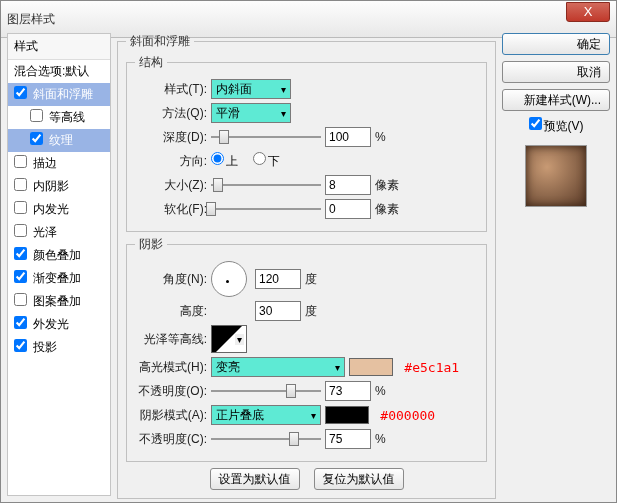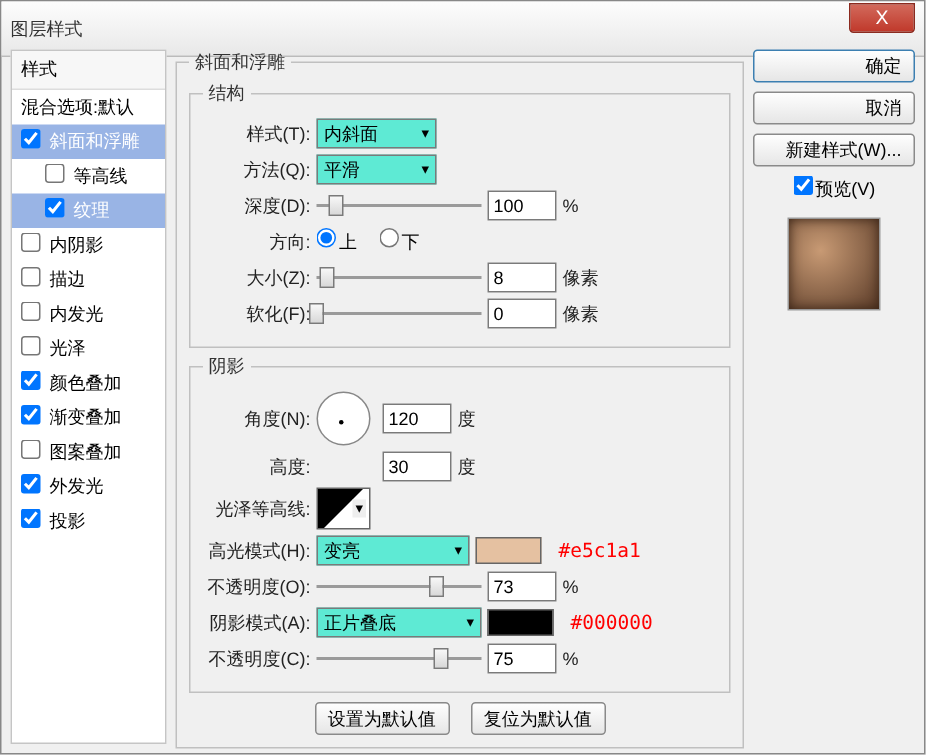--- a/index.html
+++ b/index.html
@@ -65,25 +65,25 @@
         <div class="leftitem indent">
             <input type="checkbox" style="">
             <span>等高线</span>
           </div>
         <div class="leftitem indent selected">
             <input type="checkbox" checked="" style="">
             <span>纹理</span>
           </div>
         <div class="leftitem">
             <input type="checkbox" style="">
+            <span>描边</span>
+          </div>
+        <div class="leftitem">
+            <input type="checkbox" style="">
             <span>内阴影</span>
-          </div>
-        <div class="leftitem">
-            <input type="checkbox" style="">
-            <span>描边</span>
           </div>
         <div class="leftitem">
             <input type="checkbox" style="">
             <span>内发光</span>
           </div>
         <div class="leftitem">
             <input type="checkbox" style="">
             <span>光泽</span>
           </div>
         <div class="leftitem">
@@ -182,21 +182,21 @@
             <div class="numbox">30</div>
             <span class="unit">度</span>
           </div>
           <div class="row">
             <span class="lbl">光泽等高线:</span>
             <div class="glossthumb"></div>
             &nbsp;&nbsp;
           </div>
           <div class="row">
             <span class="lbl">高光模式(H):</span>
-            <span class="combo" style="width:102px">
+            <span class="combo" style="width:134px">
                 <span>变亮</span>
               </span>
             <span class="swatch" style="background:#e5c1a1"></span>
             &nbsp;<span class="note">#e5c1a1</span>
           </div>
           <div class="row">
             <span class="lbl">不透明度(O):</span>
             <div class="slider">
                 <div class="track"></div>
                 <div class="thumb" style="left:73%"></div>

